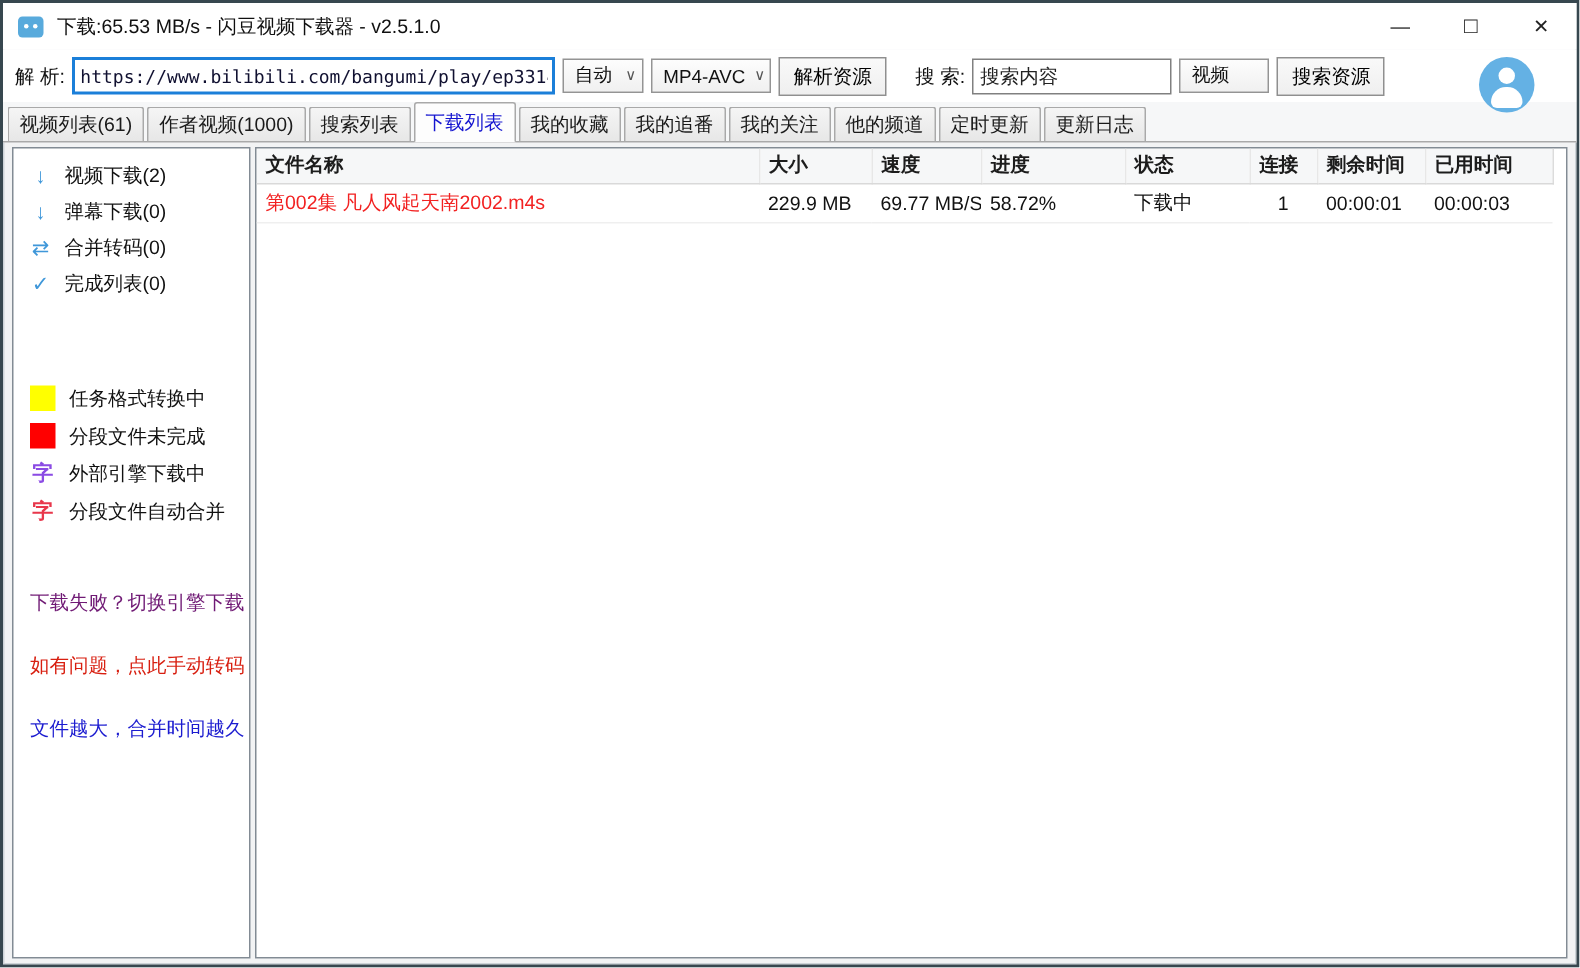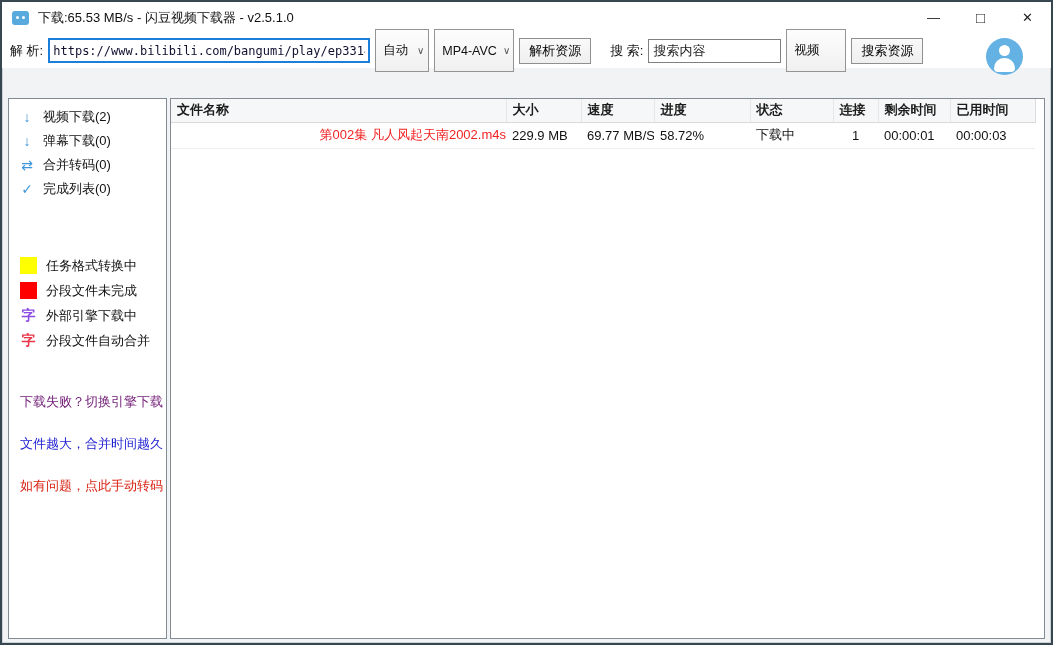--- a/index.html
+++ b/index.html
@@ -50,21 +50,21 @@
     position:relative;
   }
   .tb-label { font-size:13px; white-space:nowrap; }
   .url-input {
     width:322px; height:25px;
     border:2px solid #1b7fd9; background:#fff;
     font-family:"DejaVu Sans Mono","Liberation Mono",monospace;
     font-size:12px; padding:0 3px; color:#101030; outline:none;
   }
   .combo {
-    height:43px; border:1px solid #949494;
+    height:23px; border:1px solid #949494;
     background:linear-gradient(#fdfdfd,#f0f0f0);
     display:flex; align-items:center; font-size:12.5px;
     padding:0 4px 0 7px; gap:6px; white-space:nowrap;
   }
   .combo .chev { font-size:10px; color:#555; margin-left:auto; }
   .combo-mode { width:54px; }
   .combo-format { width:80px; }
   .combo-stype { width:60px;gap:32px; }
   .push-btn {
     height:26px; border:1px solid #8f8f8f;
@@ -201,20 +201,32 @@
       <span>视频</span>
       <span class="chev">∨</span>
     </div>
     <button class="push-btn">搜索资源</button>
   </div>
 
   <div class="account">
     <div class="avatar"></div>
   </div>
 
+  <div class="tabstrip">
+    <div class="tab">视频列表(61)</div>
+    <div class="tab">作者视频(1000)</div>
+    <div class="tab">搜索列表</div>
+    <div class="tab active">下载列表</div>
+    <div class="tab">我的收藏</div>
+    <div class="tab">我的追番</div>
+    <div class="tab">我的关注</div>
+    <div class="tab">他的频道</div>
+    <div class="tab">定时更新</div>
+    <div class="tab">更新日志</div>
+  </div>
 
   <div class="content">
 
     <div class="sidebar">
       <div class="side-item">
         <span class="glyph">↓</span>
         <span>视频下载(2)</span>
       </div>
       <div class="side-item">
         <span class="glyph">↓</span>
@@ -243,22 +255,22 @@
           <span>外部引擎下载中</span>
         </div>
         <div class="legend-row">
           <span class="legend-char" style="color: rgb(232, 55, 75);">字</span>
           <span>分段文件自动合并</span>
         </div>
       </div>
 
       <div class="notes">
         <div class="note" style="color: #701a75;">下载失败？切换引擎下载</div>
+        <div class="note" style="color: rgb(216, 31, 16);">如有问题，点此手动转码</div>
         <div class="note" style="color: rgb(28, 28, 208);">文件越大，合并时间越久</div>
-        <div class="note" style="color: rgb(216, 31, 16);">如有问题，点此手动转码</div>
       </div>
     </div>
 
     <div class="mainpanel">
       <table class="filelist">
         <colgroup>
           <col class="col-name">
             <col class="col-size">
             <col class="col-speed">
             <col class="col-prog">
@@ -274,21 +286,21 @@
             <th>速度</th>
             <th>进度</th>
             <th>状态</th>
             <th>连接</th>
             <th>剩余时间</th>
             <th>已用时间</th>
           </tr>
         </thead>
         <tbody>
           <tr>
-            <td style="color: rgb(242, 34, 34); text-align: right;">第002集 凡人风起天南2002.m4s</td>
+            <td style="color: rgb(242, 34, 34);">第002集 凡人风起天南2002.m4s</td>
             <td>229.9 MB</td>
             <td>69.77 MB/S</td>
             <td>58.72%</td>
             <td>下载中</td>
             <td class="conn-cell">1</td>
             <td>00:00:01</td>
             <td>00:00:03</td>
           </tr>
         </tbody>
       </table>

